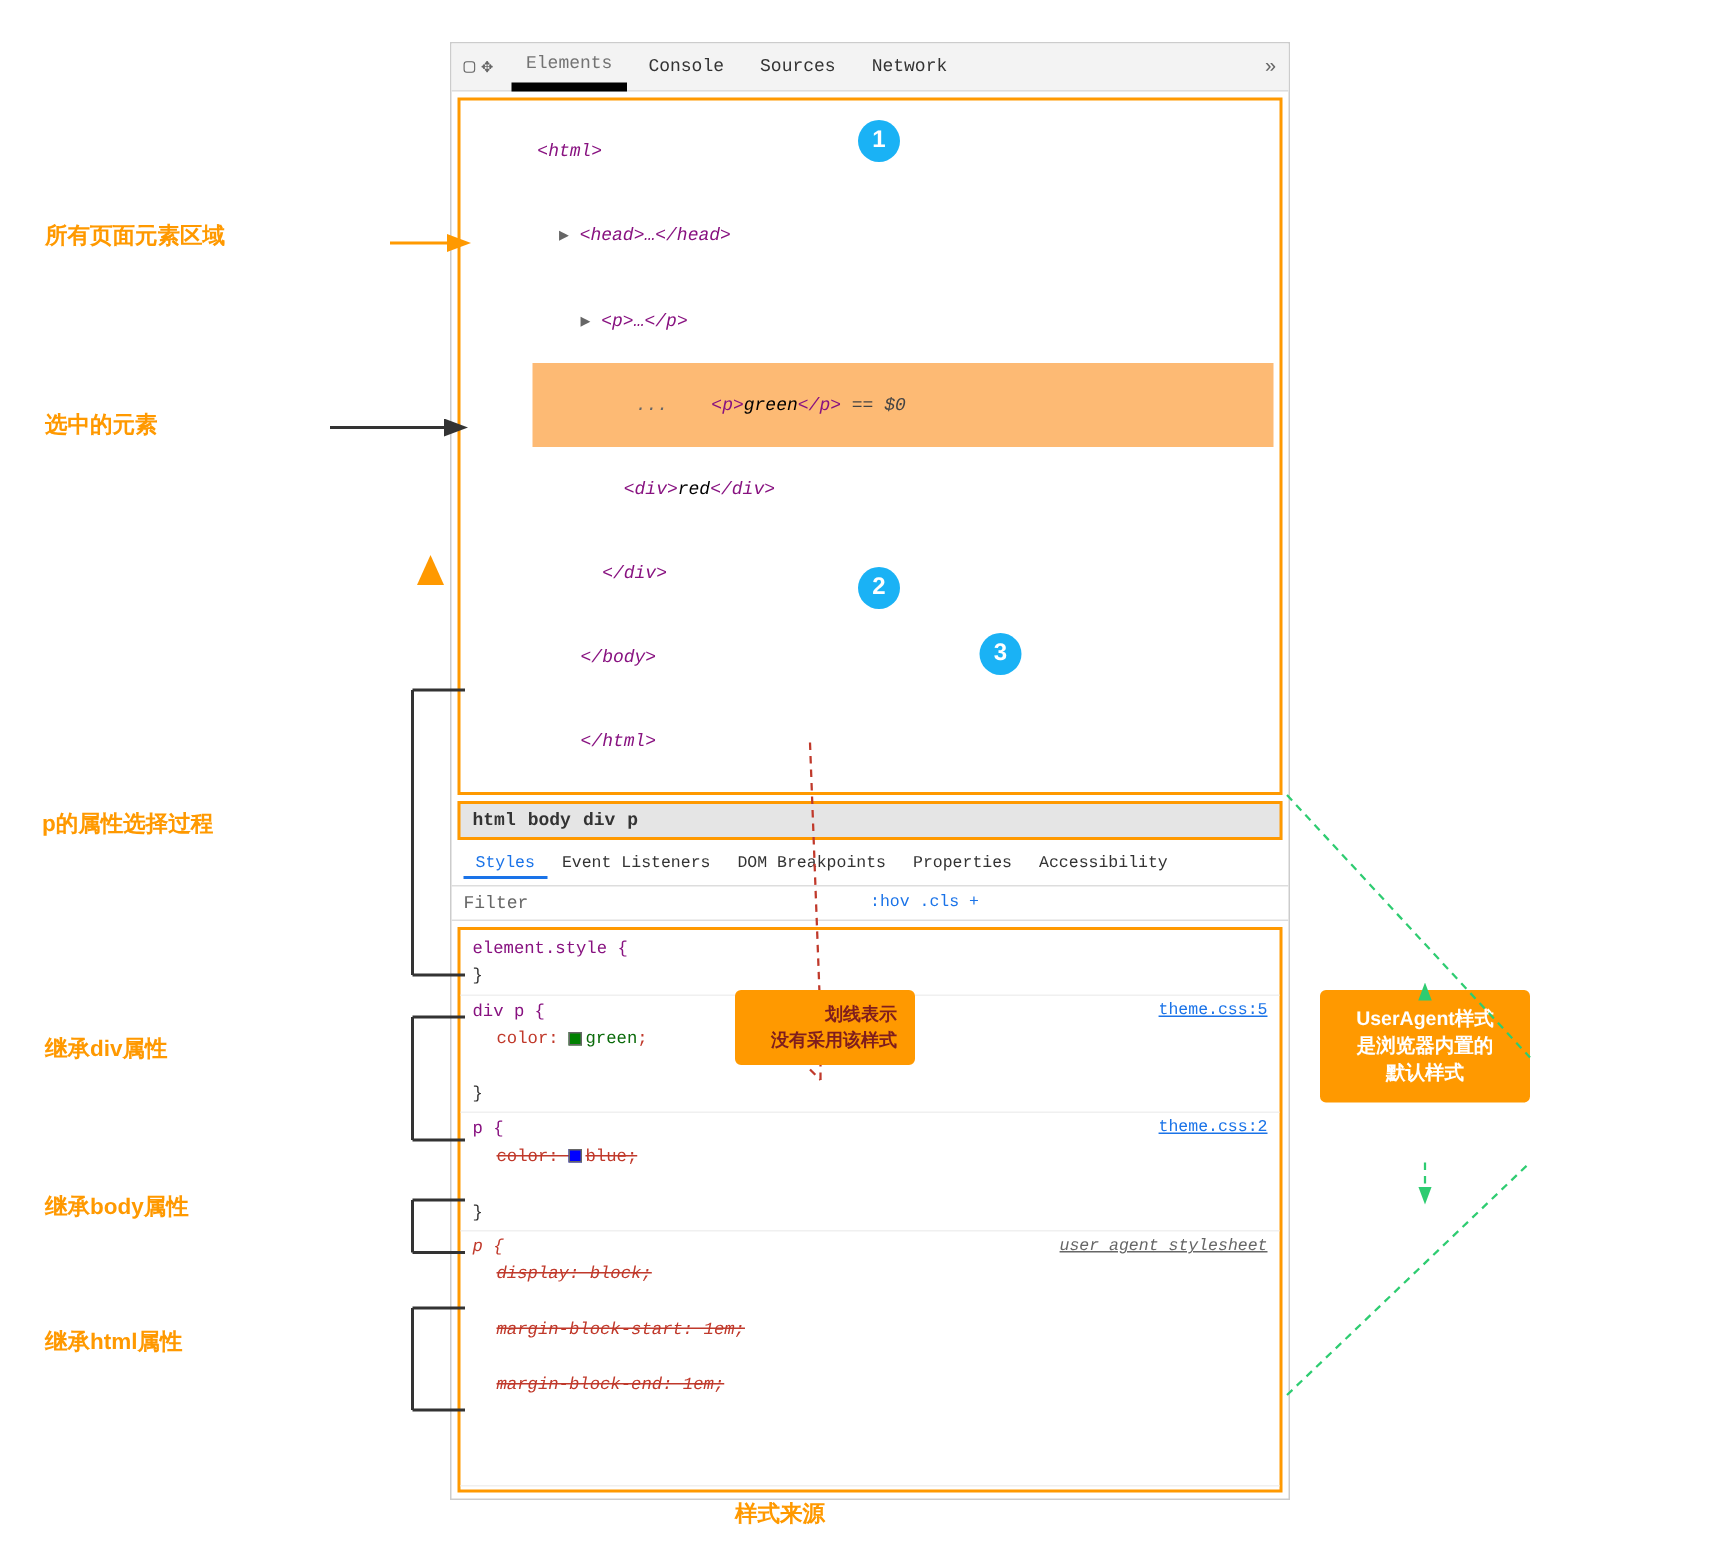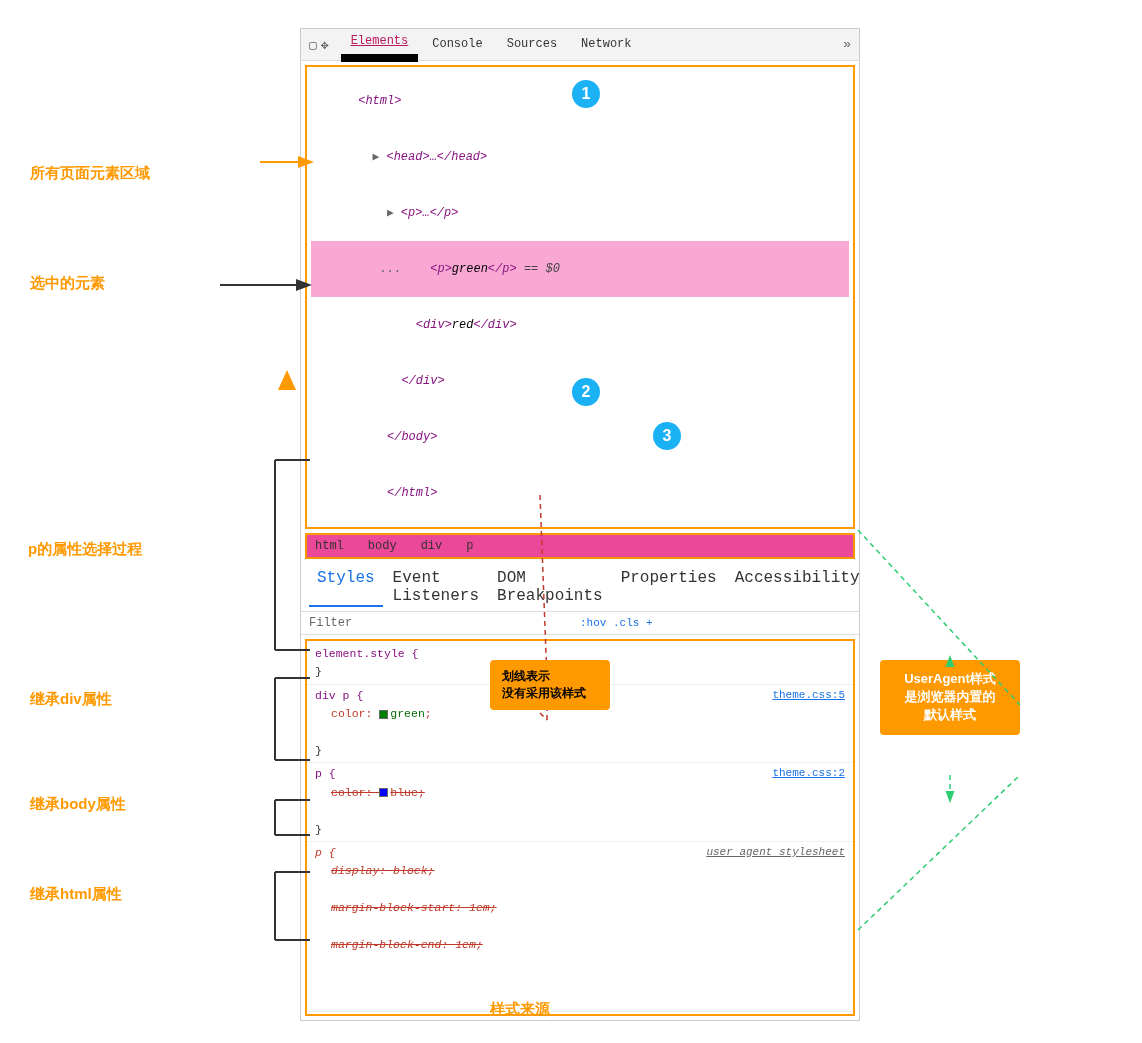--- a/index.html
+++ b/index.html
@@ -45,23 +45,22 @@
 
     .tab-item {
       padding: 6px 10px;
       cursor: pointer;
       font-size: 12px;
       color: #333;
       border-bottom: 2px solid transparent;
     }
 
     .tab-item.active {
-      border-bottom: 8px solid #000000;
-      color: #be185d;
-      text-decoration: underline;
+      border-bottom: 6px solid #000000;
+      color: #737373;
     }
 
     .tab-more {
       margin-left: auto;
       font-size: 13px;
       color: #666;
       cursor: pointer;
     }
 
     
@@ -74,47 +73,49 @@
 
     .html-line {
       padding: 1px 4px;
       white-space: pre;
       line-height: 1.5;
       font-size: 12px;
       font-style: italic;
     }
 
     .html-line.selected {
-      background: #f9a8d4;
+      background: #fdba74;
+      margin-left: 44px;
     }
 
     .tag-purple { color: #881280; }
     .tag-gray { color: #666; }
     .dollar { color: #444; }
     .triangle { color: #666; font-size: 11px; }
 
     
     .breadcrumb-bar {
       border: 2.5px solid #f90;
       margin: 0 4px 4px 4px;
       padding: 4px 8px;
-      background: #ec4899;
-      display: flex;
-      gap: 24px;
+      background: #e5e5e5;
+      display: flex;
+      gap: 8px;
       font-size: 12px;
       color: #333;
+      font-weight: bold;
     }
 
     
     .styles-tabs {
       display: flex;
       gap: 2px;
       padding: 4px 8px;
       border-bottom: 1px solid #ddd;
-      font-size: 16px;
+      font-size: 11px;
     }
 
     .styles-tab {
       padding: 2px 8px;
       cursor: pointer;
       color: #333;
     }
 
     .styles-tab.active {
       border-bottom: 2px solid #1a73e8;
@@ -209,25 +210,25 @@
       text-align: center;
       padding: 8px 12px;
       line-height: 1.4;
     }
 
     .tooltip-box {
       position: absolute;
       border: 2.5px solid #f90;
       border-radius: 4px;
       background: #f90;
-      color: #000000;
+      color: #7f1d1d;
       font-size: 12px;
       font-weight: bold;
       font-family: Arial, sans-serif;
-      text-align: left;
+      text-align: right;
       padding: 6px 10px;
       line-height: 1.4;
       z-index: 20;
     }
 
     
     .overlay-svg {
       position: absolute;
       top: 0;
       left: 0;
@@ -350,21 +351,21 @@
 </div>
 
 <div class="circle-label" style="top: 378px; left: 572px;">
   <span>2</span>
 </div>
 
 <div class="circle-label" style="top: 422px; left: 653px;">
   <span>3</span>
 </div>
 
-<div class="annotation" style="top: 164px; left: 30px;">所有页面元素区域</div>
+<div class="annotation" style="top: 148px; left: 30px;">所有页面元素区域</div>
 
 <div class="annotation" style="top: 274px; left: 30px;">选中的元素</div>
 
 <div class="annotation" style="top: 540px; left: 28px;">p的属性选择过程</div>
 
 <div class="annotation" style="top: 690px; left: 30px;">继承div属性</div>
 
 <div class="annotation" style="top: 795px; left: 30px;">继承body属性</div>
 
 <div class="annotation" style="top: 885px; left: 30px;">继承html属性</div>

